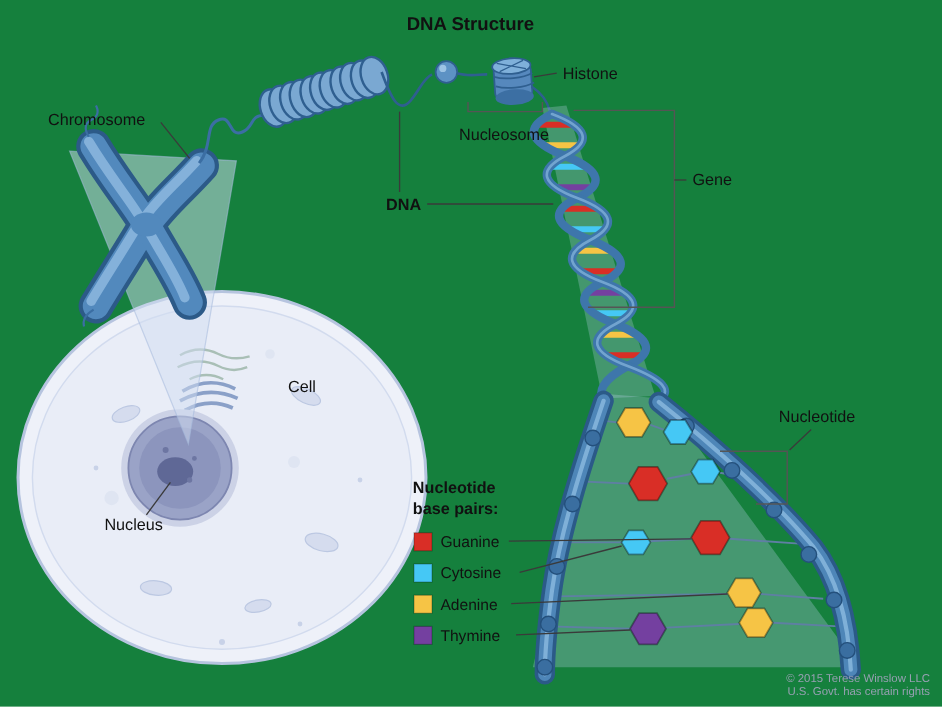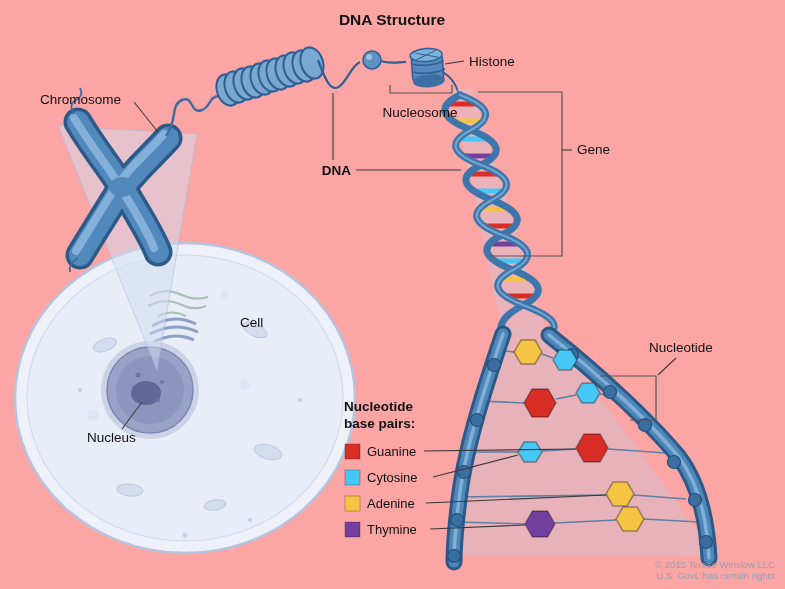--- a/index.html
+++ b/index.html
@@ -1,18 +1,18 @@
 <!DOCTYPE html>
 <html><head>
 <meta charset="utf-8">
 <style>
   html,body{margin:0;padding:0;background:#ffffff;}
   .stage{
     position:relative;width:785px;height:589px;overflow:hidden;
-    background:#fca5a5;font-family:"Liberation Sans",sans-serif;
+    background:#15803d;font-family:"Liberation Sans",sans-serif;
   }
   svg{position:absolute;left:0;top:0;}
   text{fill:#111111;}
   .title{font-size:15.5px;font-weight:bold;}
   .label{font-size:13.5px;}
   .label-bold{font-size:13.5px;font-weight:bold;}
   .legend-head{font-size:13.5px;font-weight:bold;}
   .legend-item{font-size:13px;}
   .credit{font-size:9.5px;fill:#97a0b2;}
   .leader{stroke:#3a3a3a;stroke-width:1.1;fill:none;}

